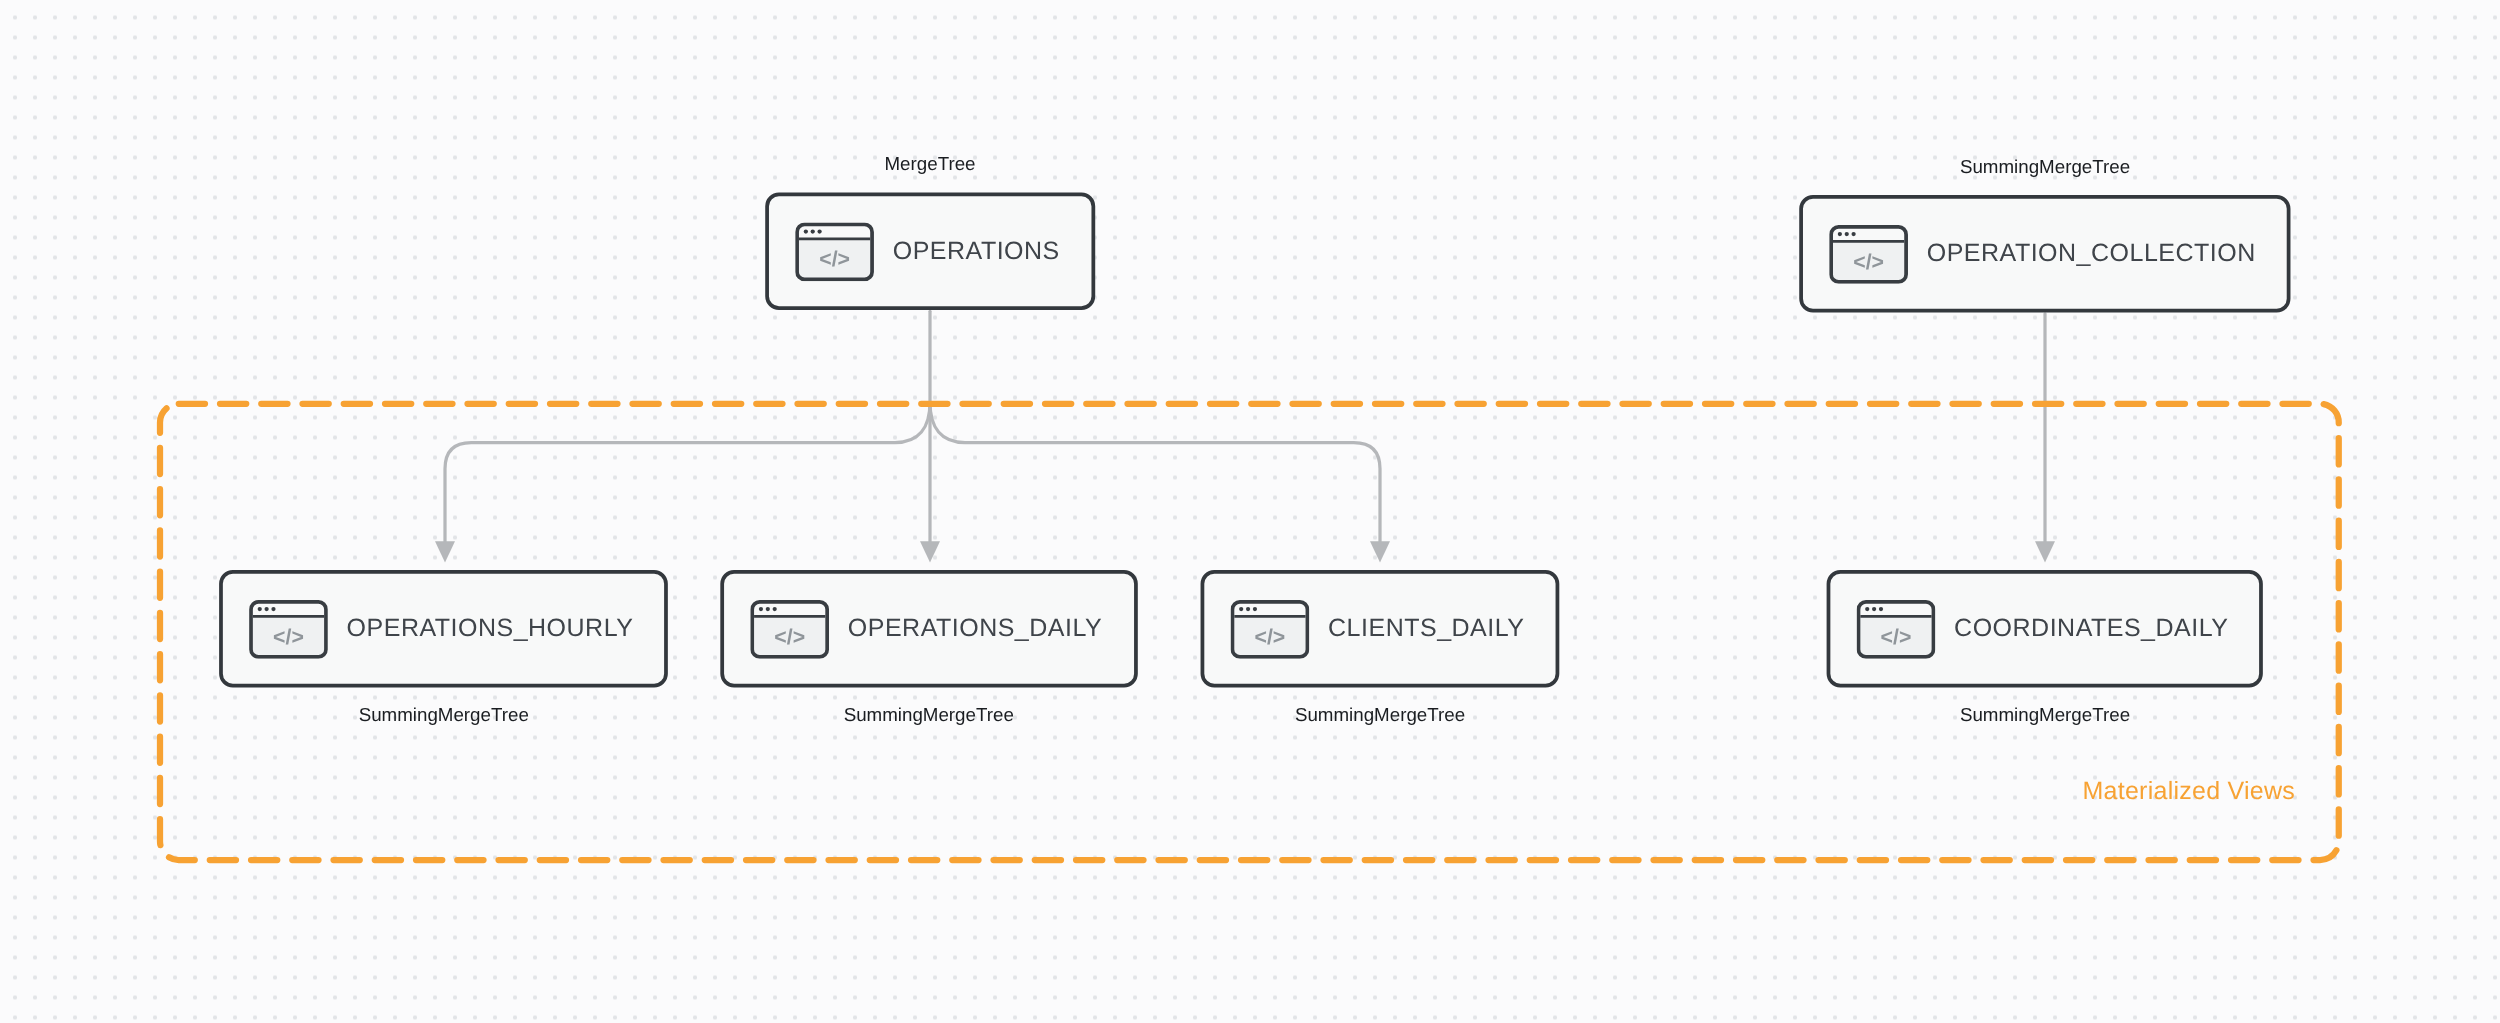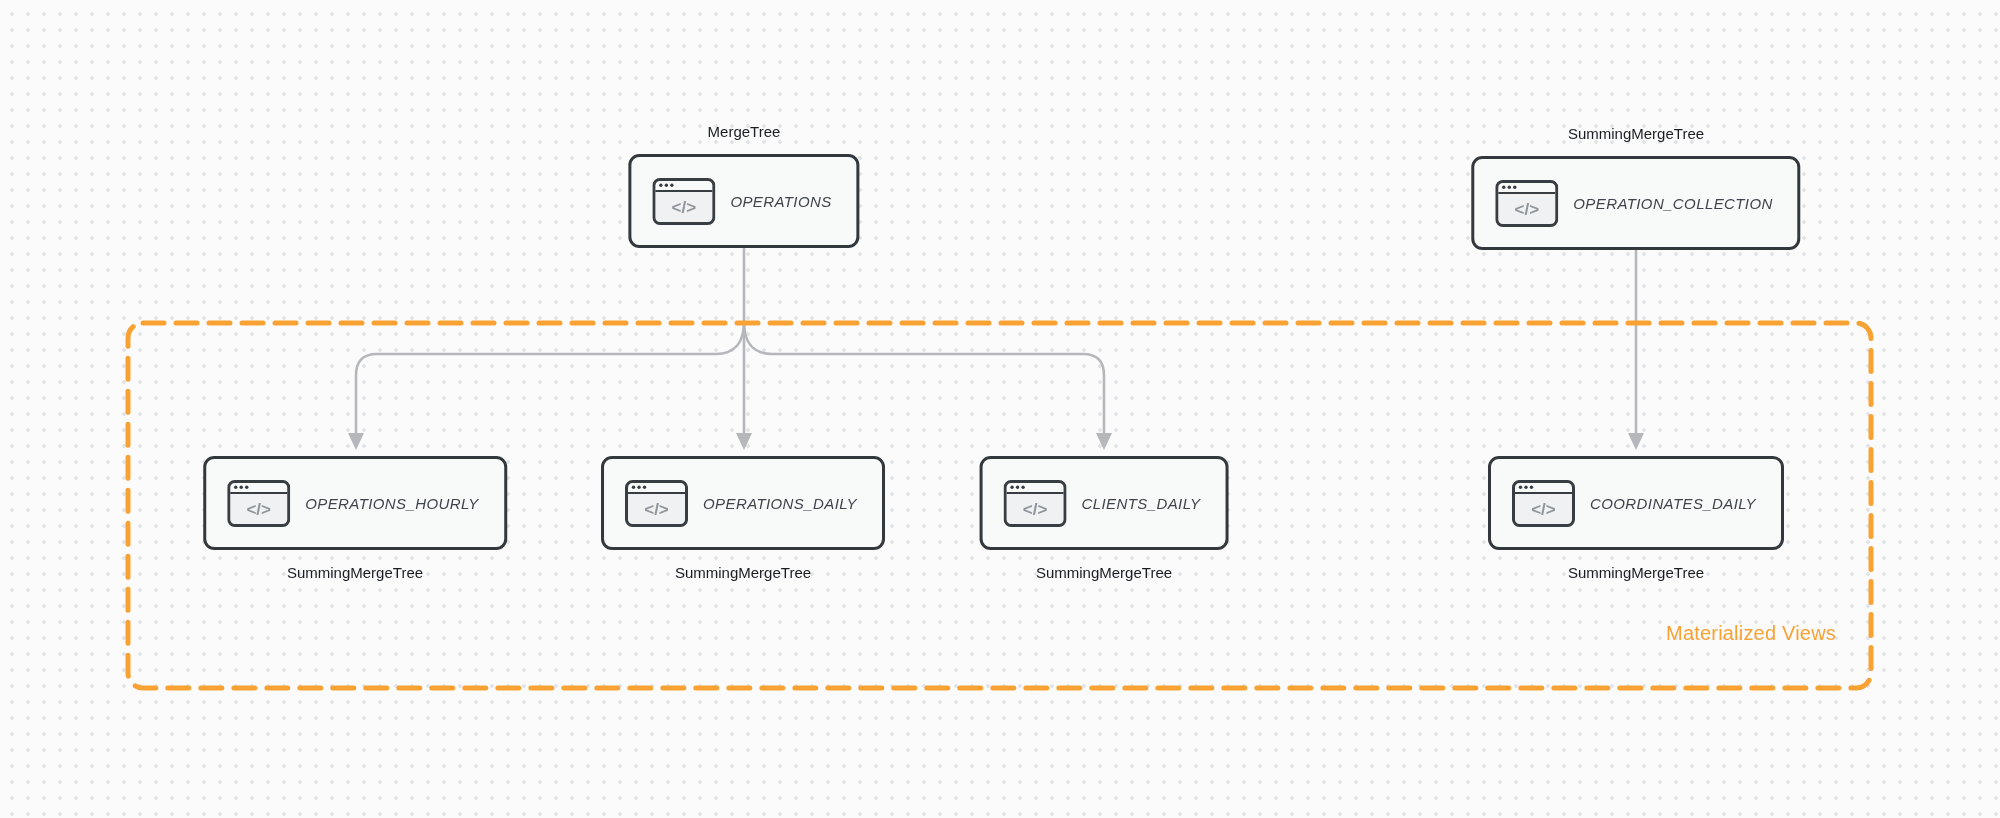--- a/index.html
+++ b/index.html
@@ -78,22 +78,21 @@
     box-sizing: border-box;
     display: flex;
     align-items: center;
     gap: 15px;
     padding: 0 25px 0 21px;
     background: var(--node-fill, #f8f9f9);
     border: 3px solid var(--node-border, #33383d);
     border-radius: 11px;
   }
   .node-label {
-    font-style: italic;
-    font-size: 15px;
+    font-size: 20px;
     letter-spacing: 0.4px;
     color: var(--node-label-text, #3f444a);
     white-space: nowrap;
   }
   .icon { display: block; line-height: 0; }
 
   
   #n-operations            { left: 744px;  top: 122px; }
   #n-operation-collection  { left: 1636px; top: 124px; }
   #n-operations-hourly     { left: 355px;  top: 456px; }

